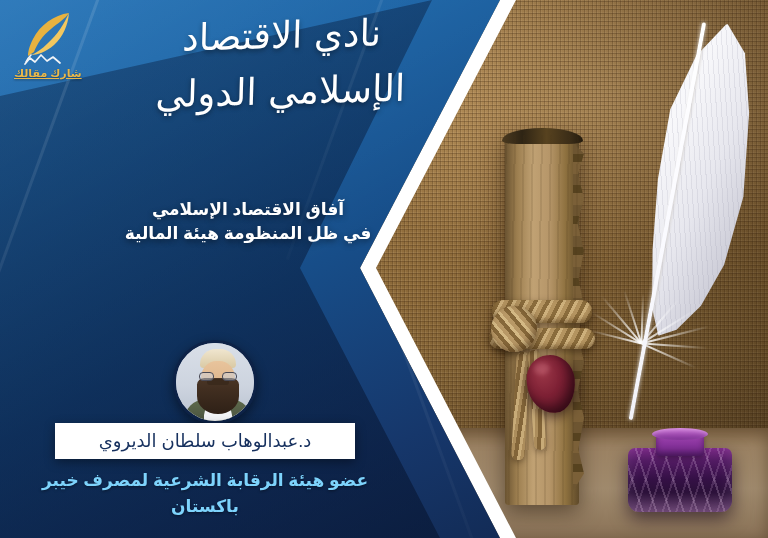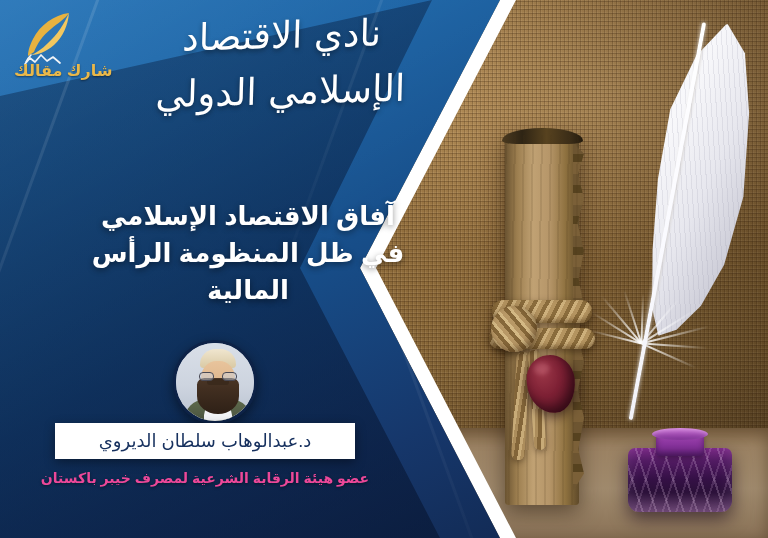--- a/index.html
+++ b/index.html
@@ -206,44 +206,45 @@
     opacity:.0;
   }
 
   
   .logo{
     position:absolute;left:12px;top:8px;width:74px;height:70px;
   }
   .logo svg{display:block;}
   .logo-text{
     position:absolute;left:2px;bottom:-2px;
-    font-size:16px;color:#e9b84a;font-weight:bold;
+    font-size:11px;color:#e9b84a;font-weight:bold;
     letter-spacing:.2px;white-space:nowrap;
     text-shadow:0 1px 2px rgba(0,0,0,.45);
+    text-decoration:underline;
   }
 
   .club-name{
     position:absolute;right:322px;top:8px;
     width:330px;text-align:center;
     color:#ffffff;
     font-family:"DejaVu Serif","Liberation Serif",serif;
     font-size:37px;font-weight:normal;
     letter-spacing:-1px;
     line-height:1.5;
     text-shadow:0 2px 5px rgba(0,0,0,.38);
     transform:skewX(-3deg) rotate(-1.5deg);
     direction:rtl;
   }
 
   
   .title{
     position:absolute;right:350px;top:198px;width:340px;
     text-align:center;direction:rtl;
     color:#ffffff;font-weight:bold;
-    font-size:26px;line-height:1.42;
+    font-size:17px;line-height:1.42;
     text-shadow:0 2px 6px rgba(0,0,0,.45);
   }
   .title .ln{display:block;}
 
   
   .avatar{
     position:absolute;left:173px;top:340px;width:84px;height:84px;
     border-radius:50%;overflow:hidden;
     border:3px solid #0d2247;
     box-shadow:0 4px 12px rgba(0,0,0,.45);
@@ -270,21 +271,21 @@
     box-shadow:0 3px 10px rgba(0,0,0,.40);
     display:flex;align-items:center;justify-content:center;
   }
   .name-banner .nm{
     color:#16305e;font-weight:normal;font-size:18px;direction:rtl;white-space:nowrap;
   }
 
   .credentials{
     position:absolute;left:40px;top:468px;width:330px;
     text-align:center;direction:rtl;
-    color:#ec4899;font-weight:bold;font-size:14px;line-height:1.55;
+    color:#7dd3fc;font-weight:bold;font-size:17px;line-height:1.55;
     text-shadow:0 1px 3px rgba(0,0,0,.45);
   }
   .credentials .ln{display:block;}
 </style>
 </head>
 <body>
 
 <div class="poster">
 
   <div class="photo-side">
@@ -344,21 +345,21 @@
       <path d="M19 47 C17 49 15 51 14 54" stroke="#f0f4f8" stroke-width="1.6" fill="none" stroke-linecap="round"></path>
       <path d="M13 56 L18 50 L23 54 L29 47 L35 53 L41 49 L48 55" stroke="#f0f4f8" stroke-width="1.7" fill="none" stroke-linejoin="round" stroke-linecap="round"></path>
     </svg>
     <span class="logo-text">شارك مقالك</span>
   </div>
 
   <div class="club-name">نادي الاقتصاد الإسلامي الدولي</div>
 
   <div class="title">
     <span class="ln">آفاق الاقتصاد الإسلامي</span>
-    <span class="ln">في ظل المنظومة الرأس المالية</span>
+    <span class="ln">في ظل المنظومة هيئة المالية</span>
   </div>
 
   <div class="avatar">
     <div class="avatar-inner"></div>
     <div class="av-body"></div>
     <div class="av-collar"></div>
     <div class="av-cap"></div>
     <div class="av-face"></div>
     <div class="av-beard"></div>
     <div class="av-stache"></div>

